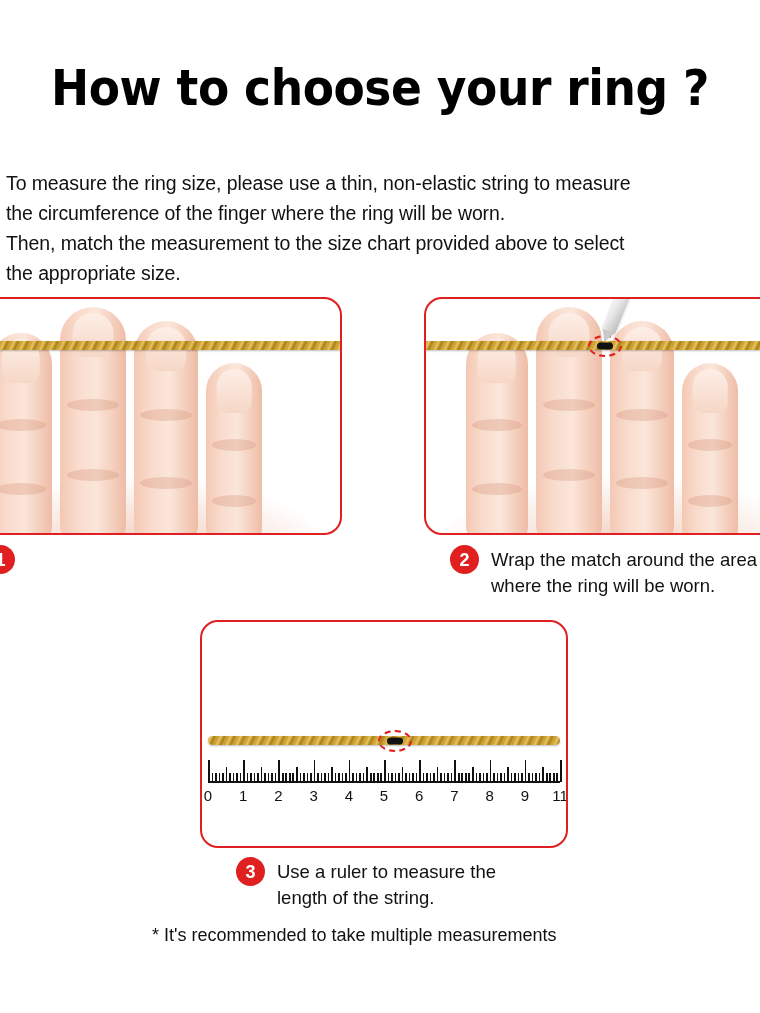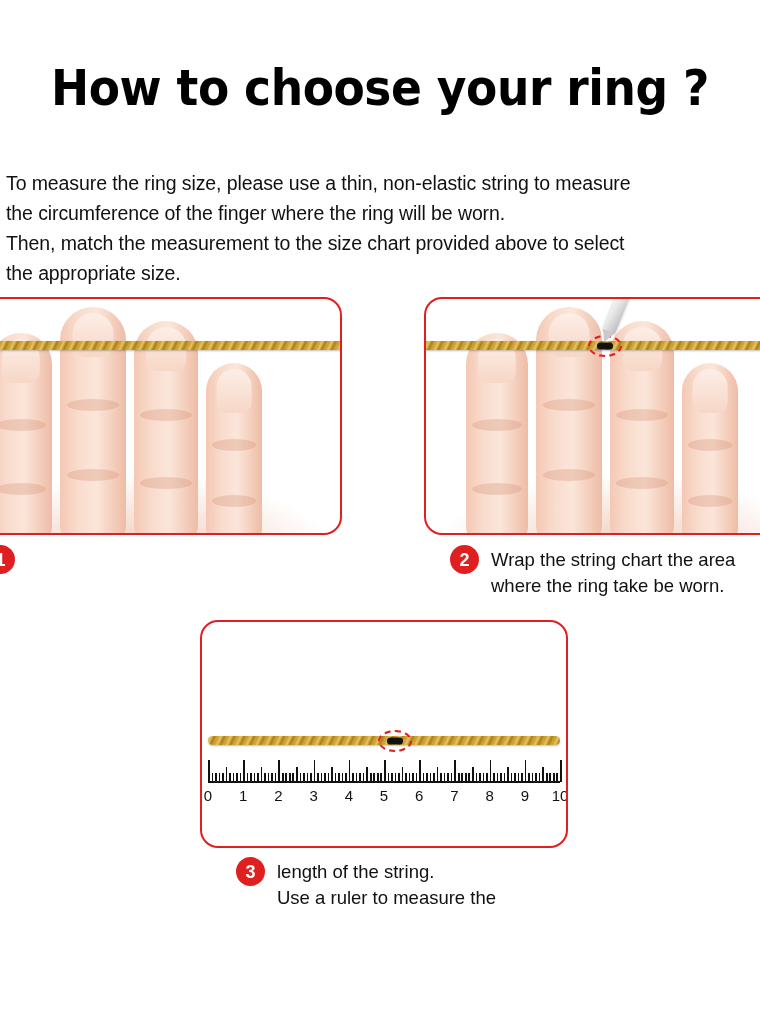--- a/index.html
+++ b/index.html
@@ -412,40 +412,41 @@
           <div class="ruler-num" style="left: 0%;">0</div>
           <div class="ruler-num" style="left: 10%;">1</div>
           <div class="ruler-num" style="left: 20%;">2</div>
           <div class="ruler-num" style="left: 30%;">3</div>
           <div class="ruler-num" style="left: 40%;">4</div>
           <div class="ruler-num" style="left: 50%;">5</div>
           <div class="ruler-num" style="left: 60%;">6</div>
           <div class="ruler-num" style="left: 70%;">7</div>
           <div class="ruler-num" style="left: 80%;">8</div>
           <div class="ruler-num" style="left: 90%;">9</div>
-          <div class="ruler-num" style="left: 100%;">10</div>
+          <div class="ruler-num" style="left: 100%;">11</div>
         </div>
     </div>
   </div>
 </div>
 
 <div class="step step-1">
   <div class="badge">1</div>
 </div>
 
 <div class="step step-2">
   <div class="badge">2</div>
   <div class="step-text">
-    <div>Wrap the string chart the area</div>
-    <div>where the ring take be worn.</div>
+    <div>Wrap the match around the area</div>
+    <div>where the ring will be worn.</div>
   </div>
 </div>
 
 <div class="step step-3">
   <div class="badge">3</div>
   <div class="step-text">
+    <div>Use a ruler to measure the</div>
     <div>length of the string.</div>
-    <div>Use a ruler to measure the</div>
   </div>
 </div>
 
 <div class="footnote">
+  <p>* It's recommended to take multiple measurements</p>
 </div>
 
 </body></html>

